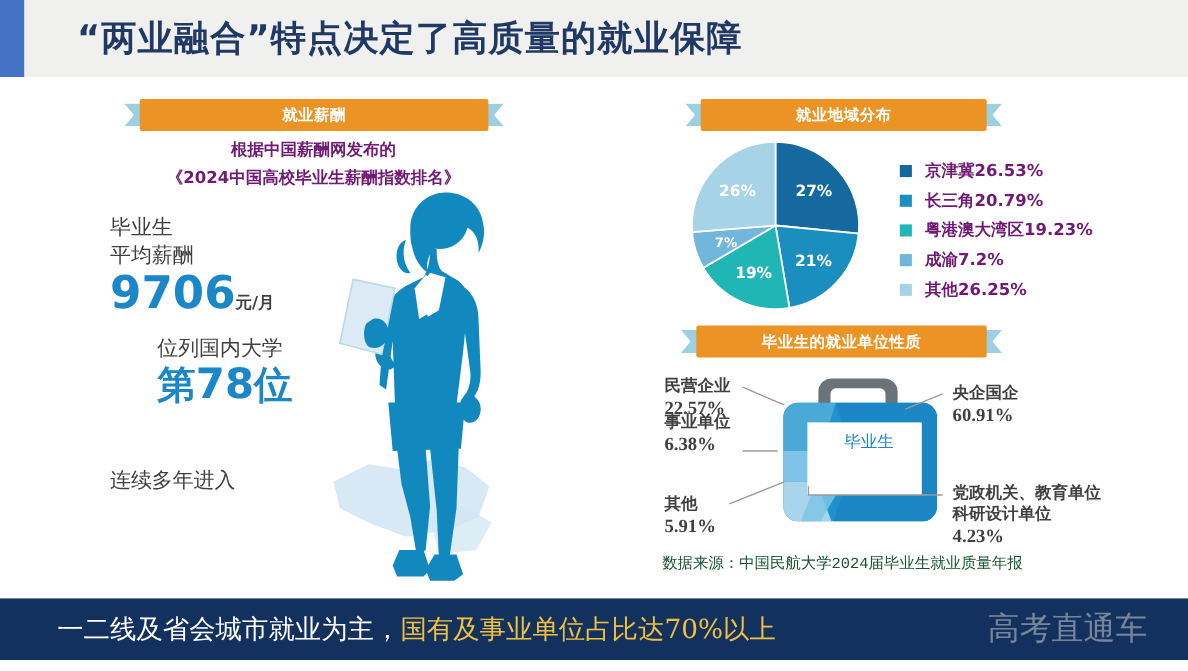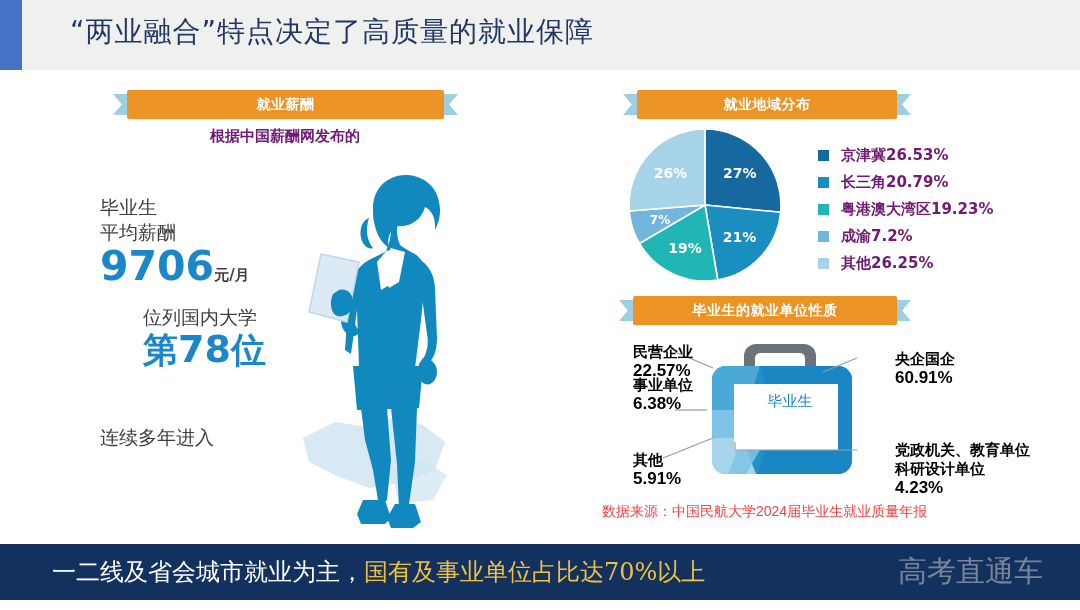--- a/index.html
+++ b/index.html
@@ -15,21 +15,21 @@
   .header-band{
     position:absolute;left:0;top:0;width:1080px;height:70px;
     background:#f0f0ef;
   }
   .header-accent{
     position:absolute;left:0;top:0;width:22px;height:70px;
     background:#4472c4;
   }
   .page-title{
     position:absolute;left:70px;top:13px;
-    font-size:28px;font-weight:normal;letter-spacing:1px;
+    font-size:32px;font-weight:bold;letter-spacing:1px;
     color:#1f3864;white-space:nowrap;
     font-family:"DejaVu Sans","Liberation Sans",sans-serif;
   }
 
   
   .ribbon{position:absolute;height:29px;}
   .ribbon .tail{
     position:absolute;top:4px;width:22px;height:21px;
     background:#9dcfe3;
   }
@@ -89,36 +89,35 @@
   }
 
   
   .case-wrap{position:absolute;left:698px;top:338px;width:185px;height:150px;}
   .case-center-text{
     position:absolute;left:735px;top:392px;width:110px;text-align:center;
     color:#1b87c9;font-size:15px;
     font-family:"DejaVu Sans","Liberation Sans",sans-serif;
   }
   .case-label{
-    position:absolute;color:#000000;font-weight:bold;font-size:15px;line-height:19px;
+    position:absolute;color:#404040;font-weight:bold;font-size:15px;line-height:19px;
     white-space:nowrap;
-    font-family:Liberation Sans, sans-serif;
-    margin-left:29px;
+    font-family:Liberation Serif, serif;
   }
   .case-label .pct{font-size:17px;}
   #lbl-private{left:604px;top:342px;}
   #lbl-public{left:604px;top:375px;}
   #lbl-other{left:604px;top:450px;}
   #lbl-soe{left:866px;top:349px;}
   #lbl-gov{left:866px;top:440px;}
 
   .source-note{
     position:absolute;left:602px;top:503px;
-    color:#ef4444;font-size:14px;white-space:nowrap;
-    font-family:Liberation Sans, sans-serif;
+    color:#14532d;font-size:14px;white-space:nowrap;
+    font-family:Liberation Mono, monospace;
   }
 
   
   .bottom-banner{
     position:absolute;left:0;top:544px;width:1080px;height:56px;
     background:#13315f;display:flex;align-items:center;
   }
   .bottom-banner .txt{
     margin-left:52px;font-size:24px;white-space:nowrap;
     font-family:"DejaVu Serif","Liberation Serif",serif;
@@ -143,20 +142,21 @@
   <div class="ribbon" id="ribbon-salary">
     <div class="tail left"></div>
     <div class="tail right"></div>
     <div class="body">
       <span>就业薪酬</span>
     </div>
   </div>
 
   <div class="salary-src">
     <div>根据中国薪酬网发布的</div>
+    <div>《2024中国高校毕业生薪酬指数排名》</div>
   </div>
 
   <div class="stat-block" id="stat-salary">
     <div class="stat-label">毕业生</div>
     <div class="stat-label">平均薪酬</div>
     <div class="stat-big">
       <span>9706</span><span class="unit">元/月</span>
     </div>
   </div>
 

